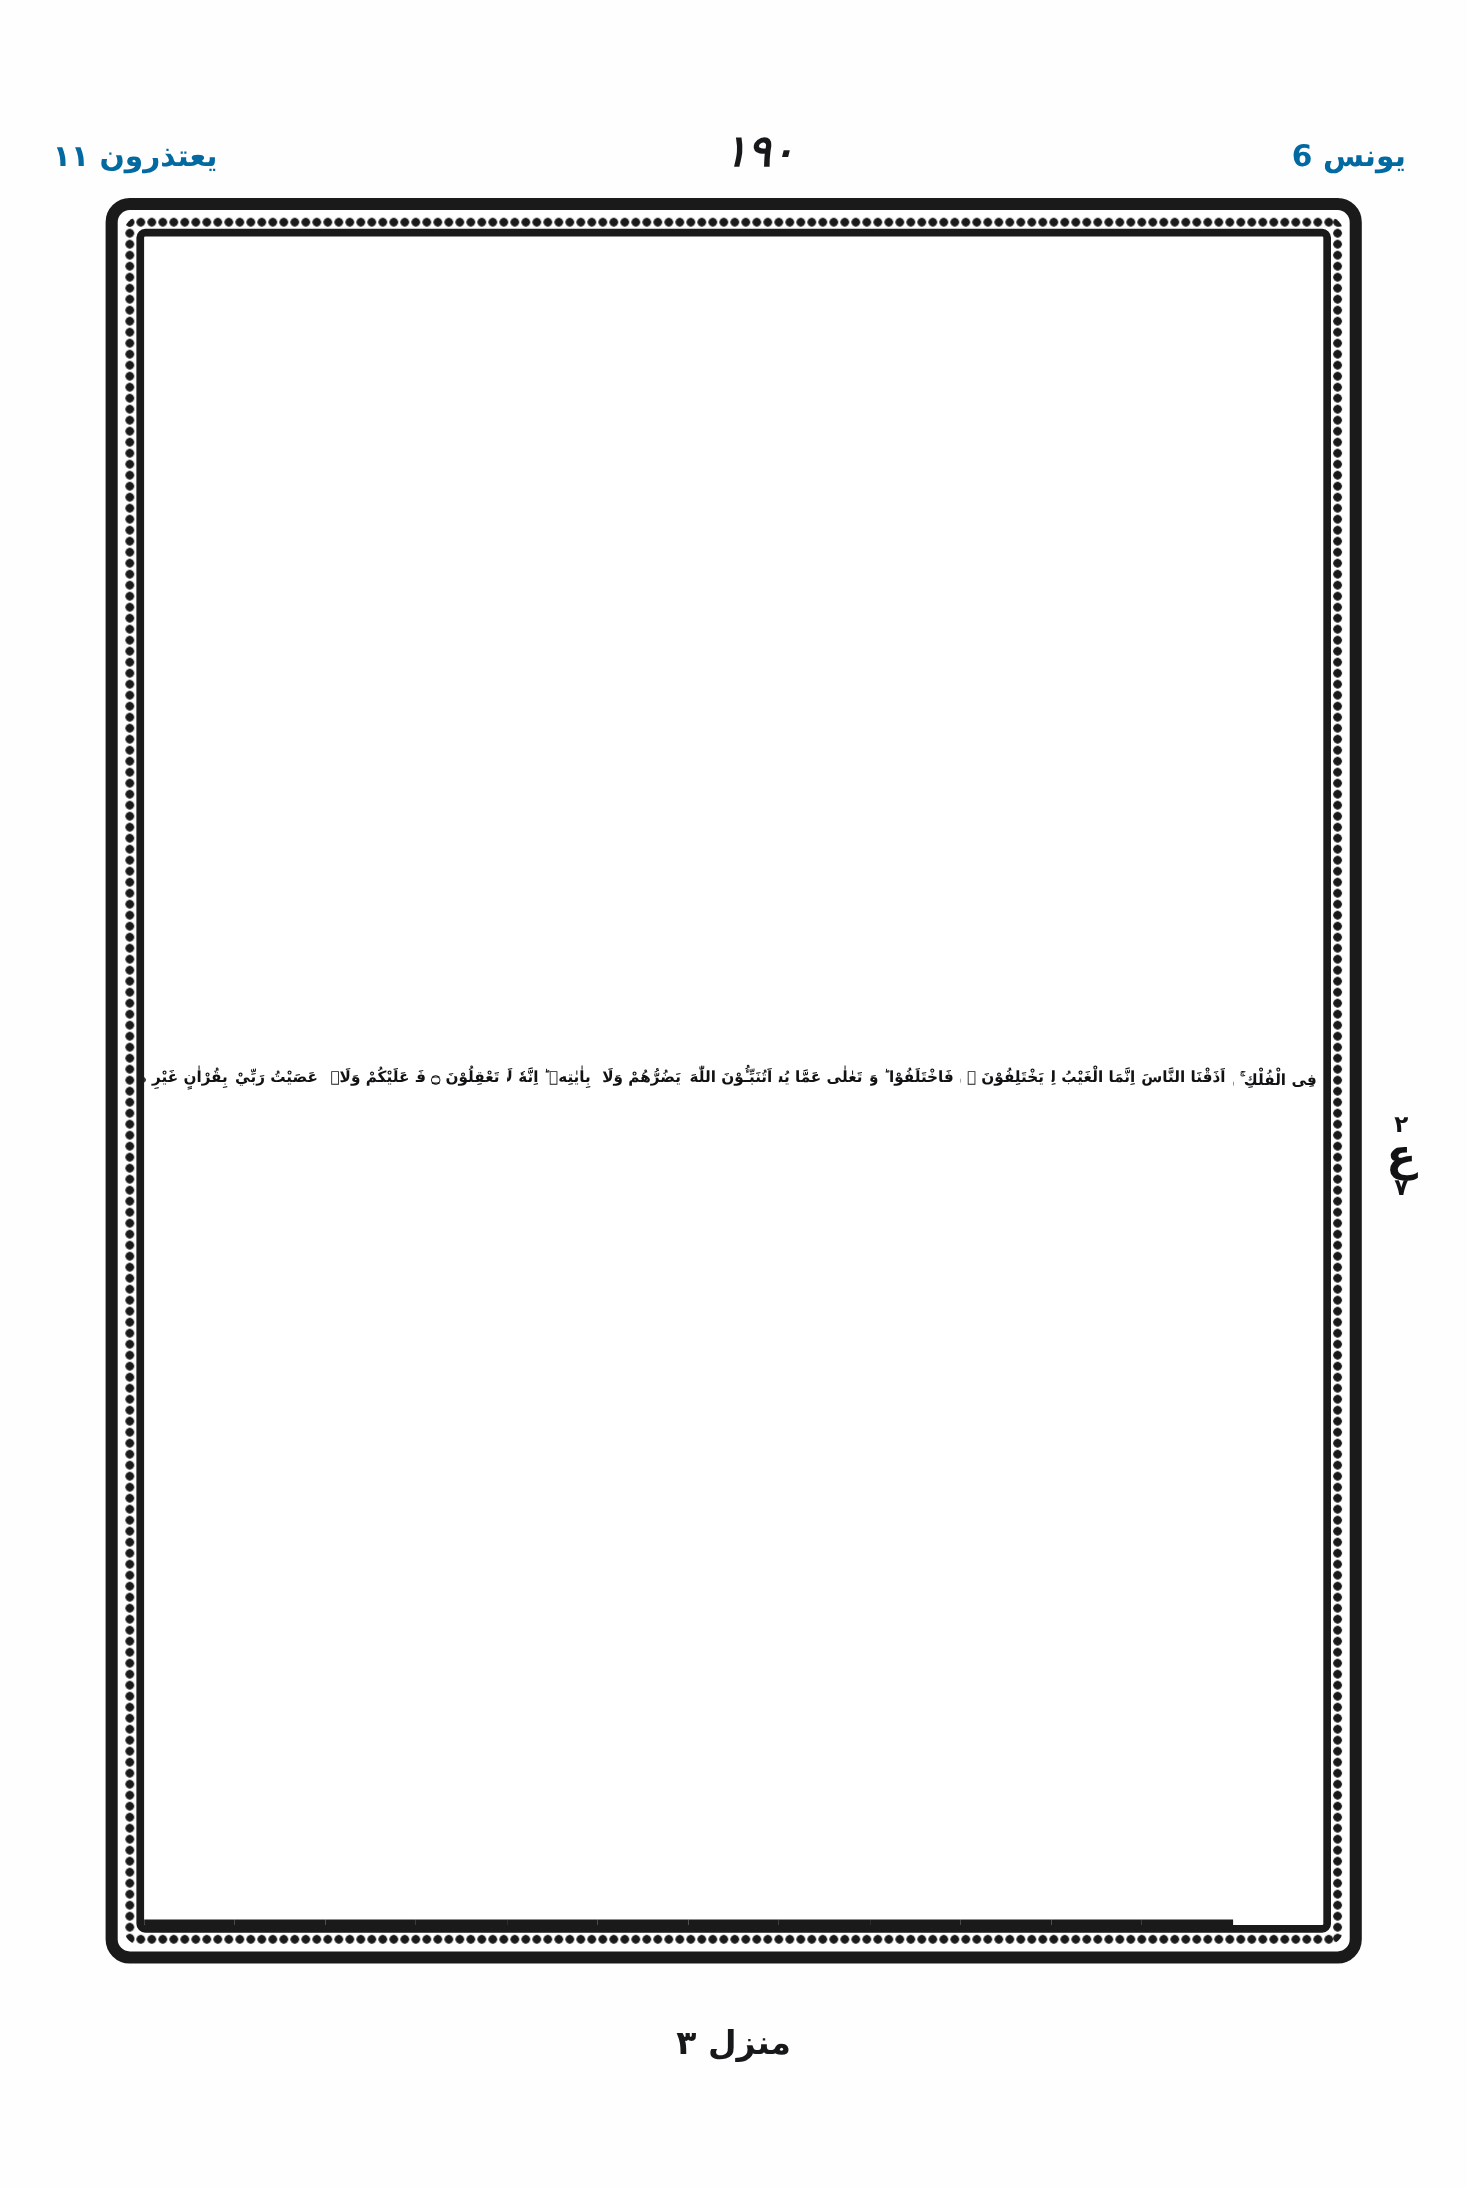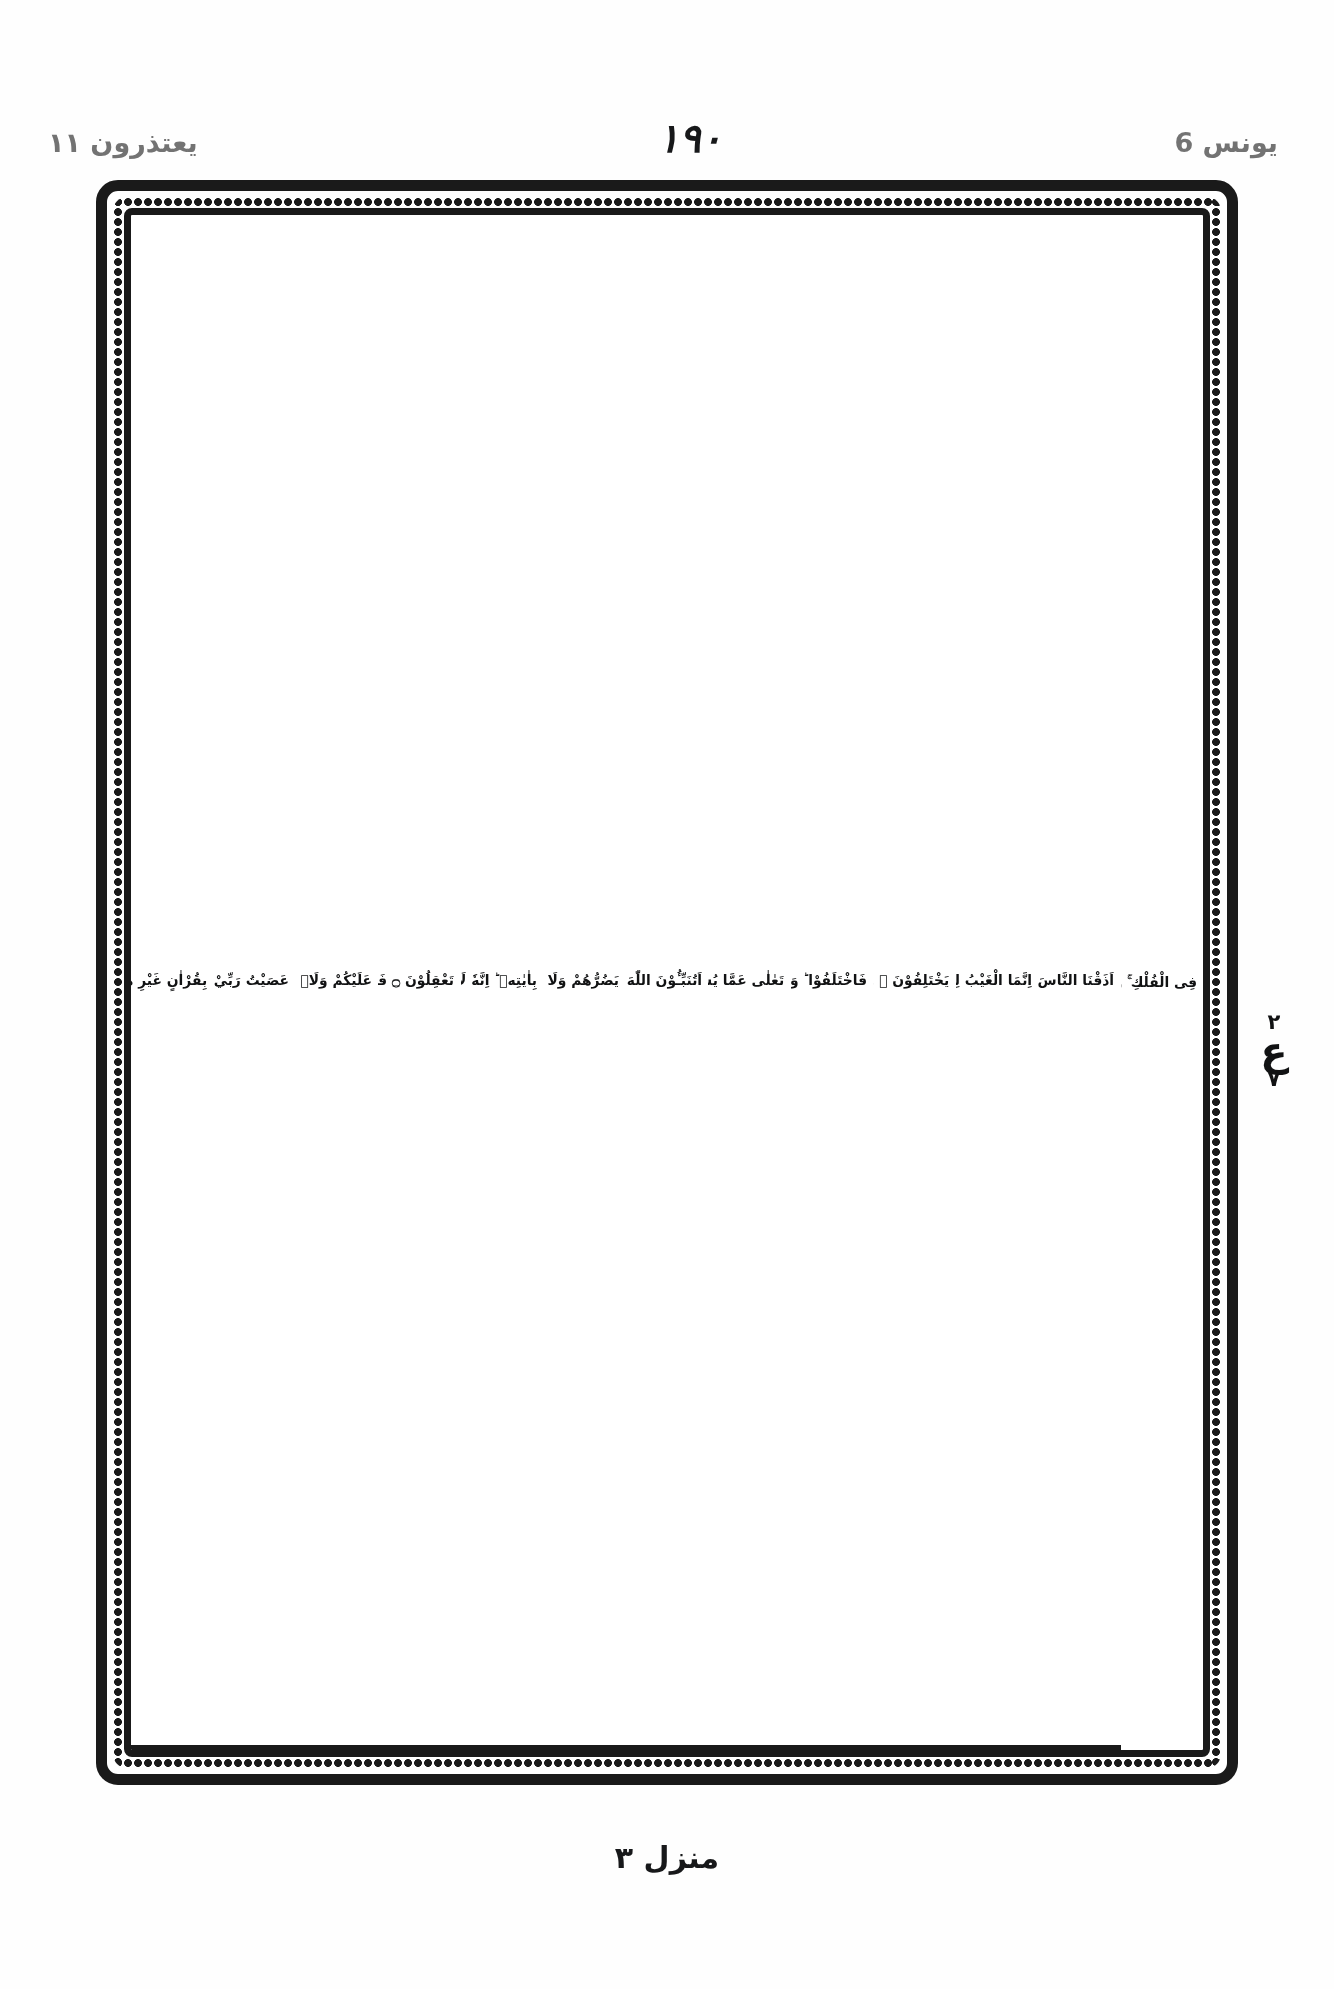--- a/index.html
+++ b/index.html
@@ -30,21 +30,21 @@
     height: 64px;
     display: flex;
     align-items: flex-end;
     justify-content: space-between;
     direction: rtl;
   }
   .hdr-side {
     font-family: "DejaVu Sans", "Liberation Sans", sans-serif;
     font-size: 27px;
     font-weight: 700;
-    color: #737373;
+    color: #0369a1;
     letter-spacing: 0px;
     line-height: 1;
     white-space: nowrap;
   }
   .hdr-juz { transform: translateX(-22px); }
   .hdr-surah { transform: translateX(14px); }
   .hdr-page {
     font-family: "DejaVu Sans", "Liberation Sans", sans-serif;
     font-size: 40px;
     font-weight: 700;

